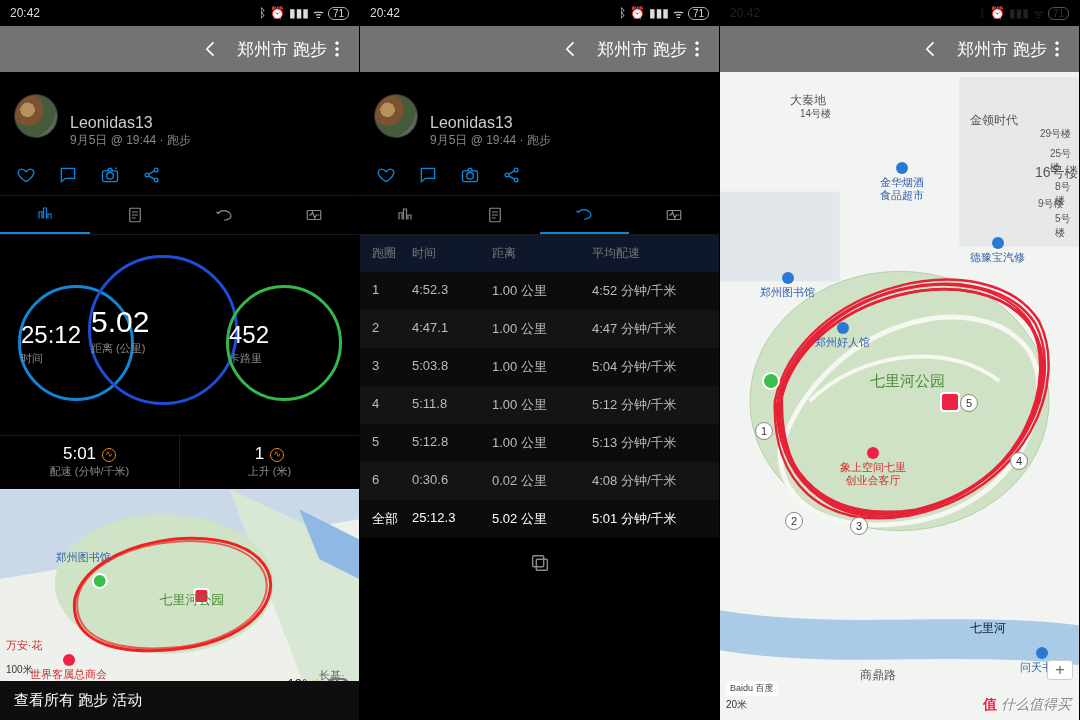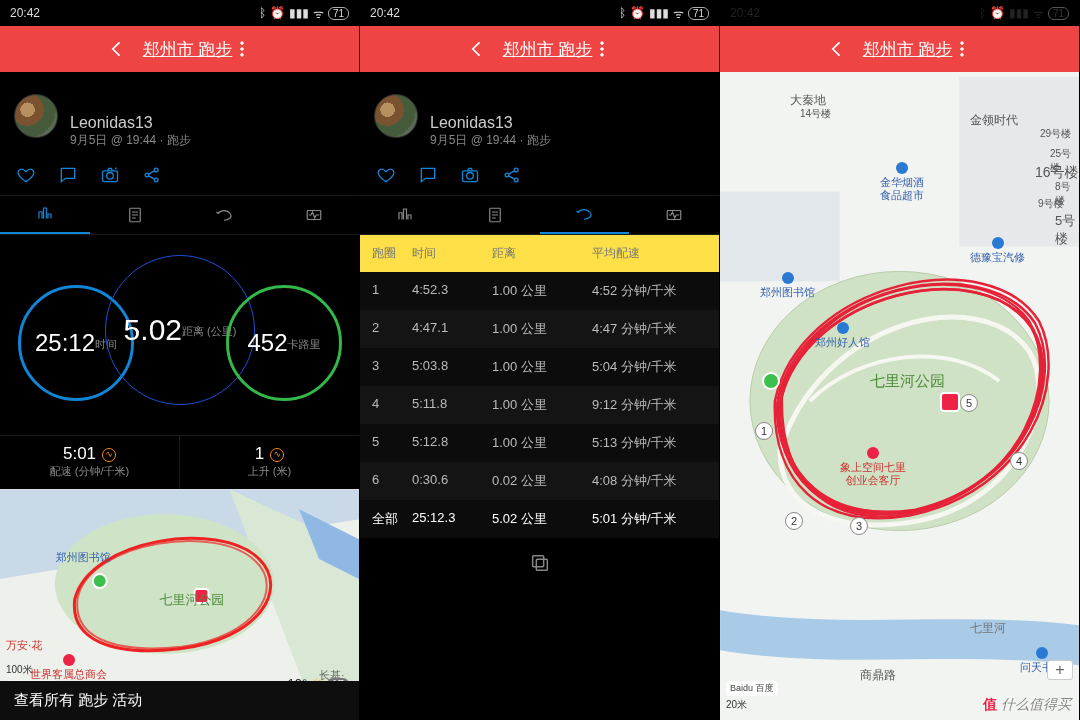--- a/index.html
+++ b/index.html
@@ -2,38 +2,38 @@
 <html><head>
 <meta charset="utf-8">
 <style>
 * { margin:0; padding:0; box-sizing:border-box; font-family: -apple-system, "Segoe UI", "PingFang SC", "Microsoft YaHei", sans-serif; }
 html,body { width:1080px; height:720px; background:#1a1a1a; overflow:hidden; }
 .triptych { display:flex; width:1080px; height:720px; }
 .phone { width:360px; height:720px; background:#000; color:#eee; display:flex; flex-direction:column; position:relative; border-right:1px solid #000; }
 .statusbar { height:26px; display:flex; align-items:center; justify-content:space-between; padding:0 10px; font-size:12px; color:#ddd; background:#000; }
 .statusbar .icons { display:flex; align-items:center; gap:4px; }
 .statusbar .batt { border:1px solid #aaa; border-radius:6px; padding:0 4px; font-size:10px; }
-.appbar { height:46px; display:flex; align-items:center; justify-content:center; padding:0 12px; background:#ef4444;text-decoration:underline; }
+.appbar { height:46px; display:flex; align-items:center; justify-content:flex-end; padding:0 12px; background:#737373; }
 .appbar .left { display:flex; align-items:center; gap:16px; }
 .appbar-title { font-size:17px; color:#fff; }
 .icon-svg { width:20px; height:20px; fill:#fff; stroke:#fff; }
 .user-row { display:flex; align-items:center; gap:12px; padding:10px 14px; }
 .avatar { width:44px; height:44px; border-radius:50%; background:radial-gradient(circle at 30% 35%, #b89060 0 18%, #7a5230 18% 40%, #465a3c 40% 70%, #5a6a55 70% 100%); border:1px solid #333; }
 .user-name { font-size:16px; color:#ccc;margin-top:32px; }
 .user-meta { font-size:12px; color:#888; }
 .action-row { display:flex; gap:22px; padding:6px 16px 10px; }
 .action-row .ai { width:20px; height:20px; stroke:#1185d6; fill:none; stroke-width:1.6; }
 .tabbar { display:flex; height:40px; border-top:1px solid #1b1b1b; border-bottom:1px solid #1b1b1b; }
 .tabbar .tab { flex:1; display:flex; align-items:center; justify-content:center; }
 .tabbar .tab svg { width:20px; height:18px; stroke:#888; fill:none; stroke-width:1.6; }
 .tabbar .tab.active svg { stroke:#1185d6; }
 .tabbar .tab.active { border-bottom:2px solid #1185d6; }
 .circles { position:relative; height:200px; }
-.circ { position:absolute; border-radius:50%; display:flex; flex-direction:row; align-items:center; justify-content:center; }
-.c-main { width:150px; height:150px; left:105px; top:20px; border:1px solid #1d4ed8; }
+.circ { position:absolute; border-radius:50%; display:flex; flex-direction:column; justify-content:center; }
+.c-main { width:150px; height:150px; left:88px; top:20px; border:3px solid #1d4ed8; }
 .c-left { width:116px; height:116px; left:18px; top:50px; border:3px solid #1185d6; }
 .c-right { width:116px; height:116px; left:226px; top:50px; border:3px solid #34b84a; }
 .circ .val { font-size:24px; color:#fff; font-weight:300; }
 .c-main .val { font-size:30px; }
 .circ .lbl { font-size:11px; color:#888; margin-top:2px; }
 .metric-row { display:flex; border-top:1px solid #1b1b1b; }
 .metric { flex:1; text-align:center; padding:8px 0 10px; position:relative; }
 .metric + .metric { border-left:1px solid #1b1b1b; }
 .metric .mv { font-size:17px; color:#fff; }
 .metric .ml { font-size:11px; color:#888; }
@@ -42,21 +42,21 @@
 .map-small svg, .map-big svg { position:absolute; left:0; top:0; width:100%; height:100%; }
 .weather { position:absolute; right:10px; bottom:8px; display:flex; align-items:center; gap:4px; color:#222; font-size:13px; }
 .weather .sun { color:#f0a028; }
 .weather .pill { background:#777; color:#fff; border-radius:8px; padding:0 5px; font-size:11px; }
 .map-credit { position:absolute; left:6px; bottom:4px; font-size:9px; color:#444; background:rgba(255,255,255,.7); padding:1px 4px; border-radius:3px; }
 .map-scale { position:absolute; left:6px; bottom:22px; font-size:10px; color:#333; }
 .view-all { position:absolute; left:0; right:0; bottom:0; background:#0e0e0e; padding:10px 14px; font-size:15px; color:#fff; }
 
 .laps { flex:1; overflow:auto; }
 .lap-head, .lap-row { display:grid; grid-template-columns: 40px 80px 100px 1fr; font-size:13px; padding:10px 12px; }
-.lap-head { color:#777; font-size:12px; background:#fde047; }
+.lap-head { color:#777; font-size:12px; background:#0f172a; }
 .lap-row { color:#bbb; background:#141414; }
 .lap-row:nth-child(odd){ background:#0c0c0c; }
 .lap-row.total { color:#fff; font-weight:400; }
 .copy-row { padding:14px 0; display:flex; justify-content:center; }
 .copy-row svg { width:22px; height:22px; stroke:#888; fill:none; stroke-width:1.6; }
 
 .map-big { flex:1; background:#eef2ee; position:relative; overflow:hidden; }
 .map-label { position:absolute; font-size:12px; color:#555; }
 .park-name { color:#4d8b3a; font-size:15px; }
 .poi { position:absolute; font-size:11px; color:#345eab; text-align:center; line-height:1.2; }
@@ -300,21 +300,21 @@
           <div class="lap-row">
             <span>3</span>
             <span>5:03.8</span>
             <span>1.00 公里</span>
             <span>5:04 分钟/千米</span>
           </div>
           <div class="lap-row">
             <span>4</span>
             <span>5:11.8</span>
             <span>1.00 公里</span>
-            <span>9:12 分钟/千米</span>
+            <span>5:12 分钟/千米</span>
           </div>
           <div class="lap-row">
             <span>5</span>
             <span>5:12.8</span>
             <span>1.00 公里</span>
             <span>5:13 分钟/千米</span>
           </div>
           <div class="lap-row">
             <span>6</span>
             <span>0:30.6</span>
@@ -385,31 +385,31 @@
       </g>
     </svg>
 
     <div class="map-label" style="left:70px; top:20px;">大秦地</div>
     <div class="map-label" style="left:250px; top:40px;">金领时代</div>
     <div class="map-label" style="left:320px; top:55px; font-size:10px;">29号楼</div>
     <div class="map-label" style="left:330px; top:75px; font-size:10px;">25号楼</div>
     <div class="map-label" style="left:315px; top:92px; font-size:14px;">16号楼</div>
     <div class="map-label" style="left:335px; top:108px; font-size:10px;">8号楼</div>
     <div class="map-label" style="left:318px; top:125px; font-size:10px;">9号楼</div>
-    <div class="map-label" style="left:335px; top:140px; font-size:13px;">5号楼</div>
+    <div class="map-label" style="left:335px; top:140px; font-size:10px;">5号楼</div>
     <div class="map-label" style="left:80px; top:35px; font-size:10px;">14号楼</div>
     <div class="poi" style="left:160px; top:90px;"><span class="pin"></span><span style="white-space:pre-line;">金华烟酒
 食品超市</span></div>
     <div class="poi" style="left:250px; top:165px;"><span class="pin"></span><span>德豫宝汽修</span></div>
     <div class="poi" style="left:40px; top:200px;"><span class="pin"></span><span>郑州图书馆</span></div>
     <div class="poi" style="left:95px; top:250px;"><span class="pin"></span><span>郑州好人馆</span></div>
     <div class="map-label park-name" style="left:150px; top:300px;">七里河公园</div>
     <div class="poi" style="left:120px; top:375px; color:#c33;"><span class="pin" style="background:#e24;"></span><span style="white-space:pre-line;">象上空间七里
 创业会客厅</span></div>
-    <div class="map-label" style="left:250px; top:548px; color:#737373;">七里河</div>
+    <div class="map-label" style="left:250px; top:548px; color:#0f172a;">七里河</div>
     <div class="map-label" style="left:140px; top:595px;">商鼎路</div>
     <div class="poi" style="left:300px; top:575px;"><span class="pin"></span><span>问天书居</span></div>
 
     <div class="start-pin" style="left:42px; top:300px;"></div>
     <div class="end-pin" style="left:220px; top:320px;"></div>
     <div class="route-marker" style="left:240px; top:322px;">5</div>
     <div class="route-marker" style="left:35px; top:350px;">1</div>
     <div class="route-marker" style="left:65px; top:440px;">2</div>
     <div class="route-marker" style="left:130px; top:445px;">3</div>
     <div class="route-marker" style="left:290px; top:380px;">4</div>

